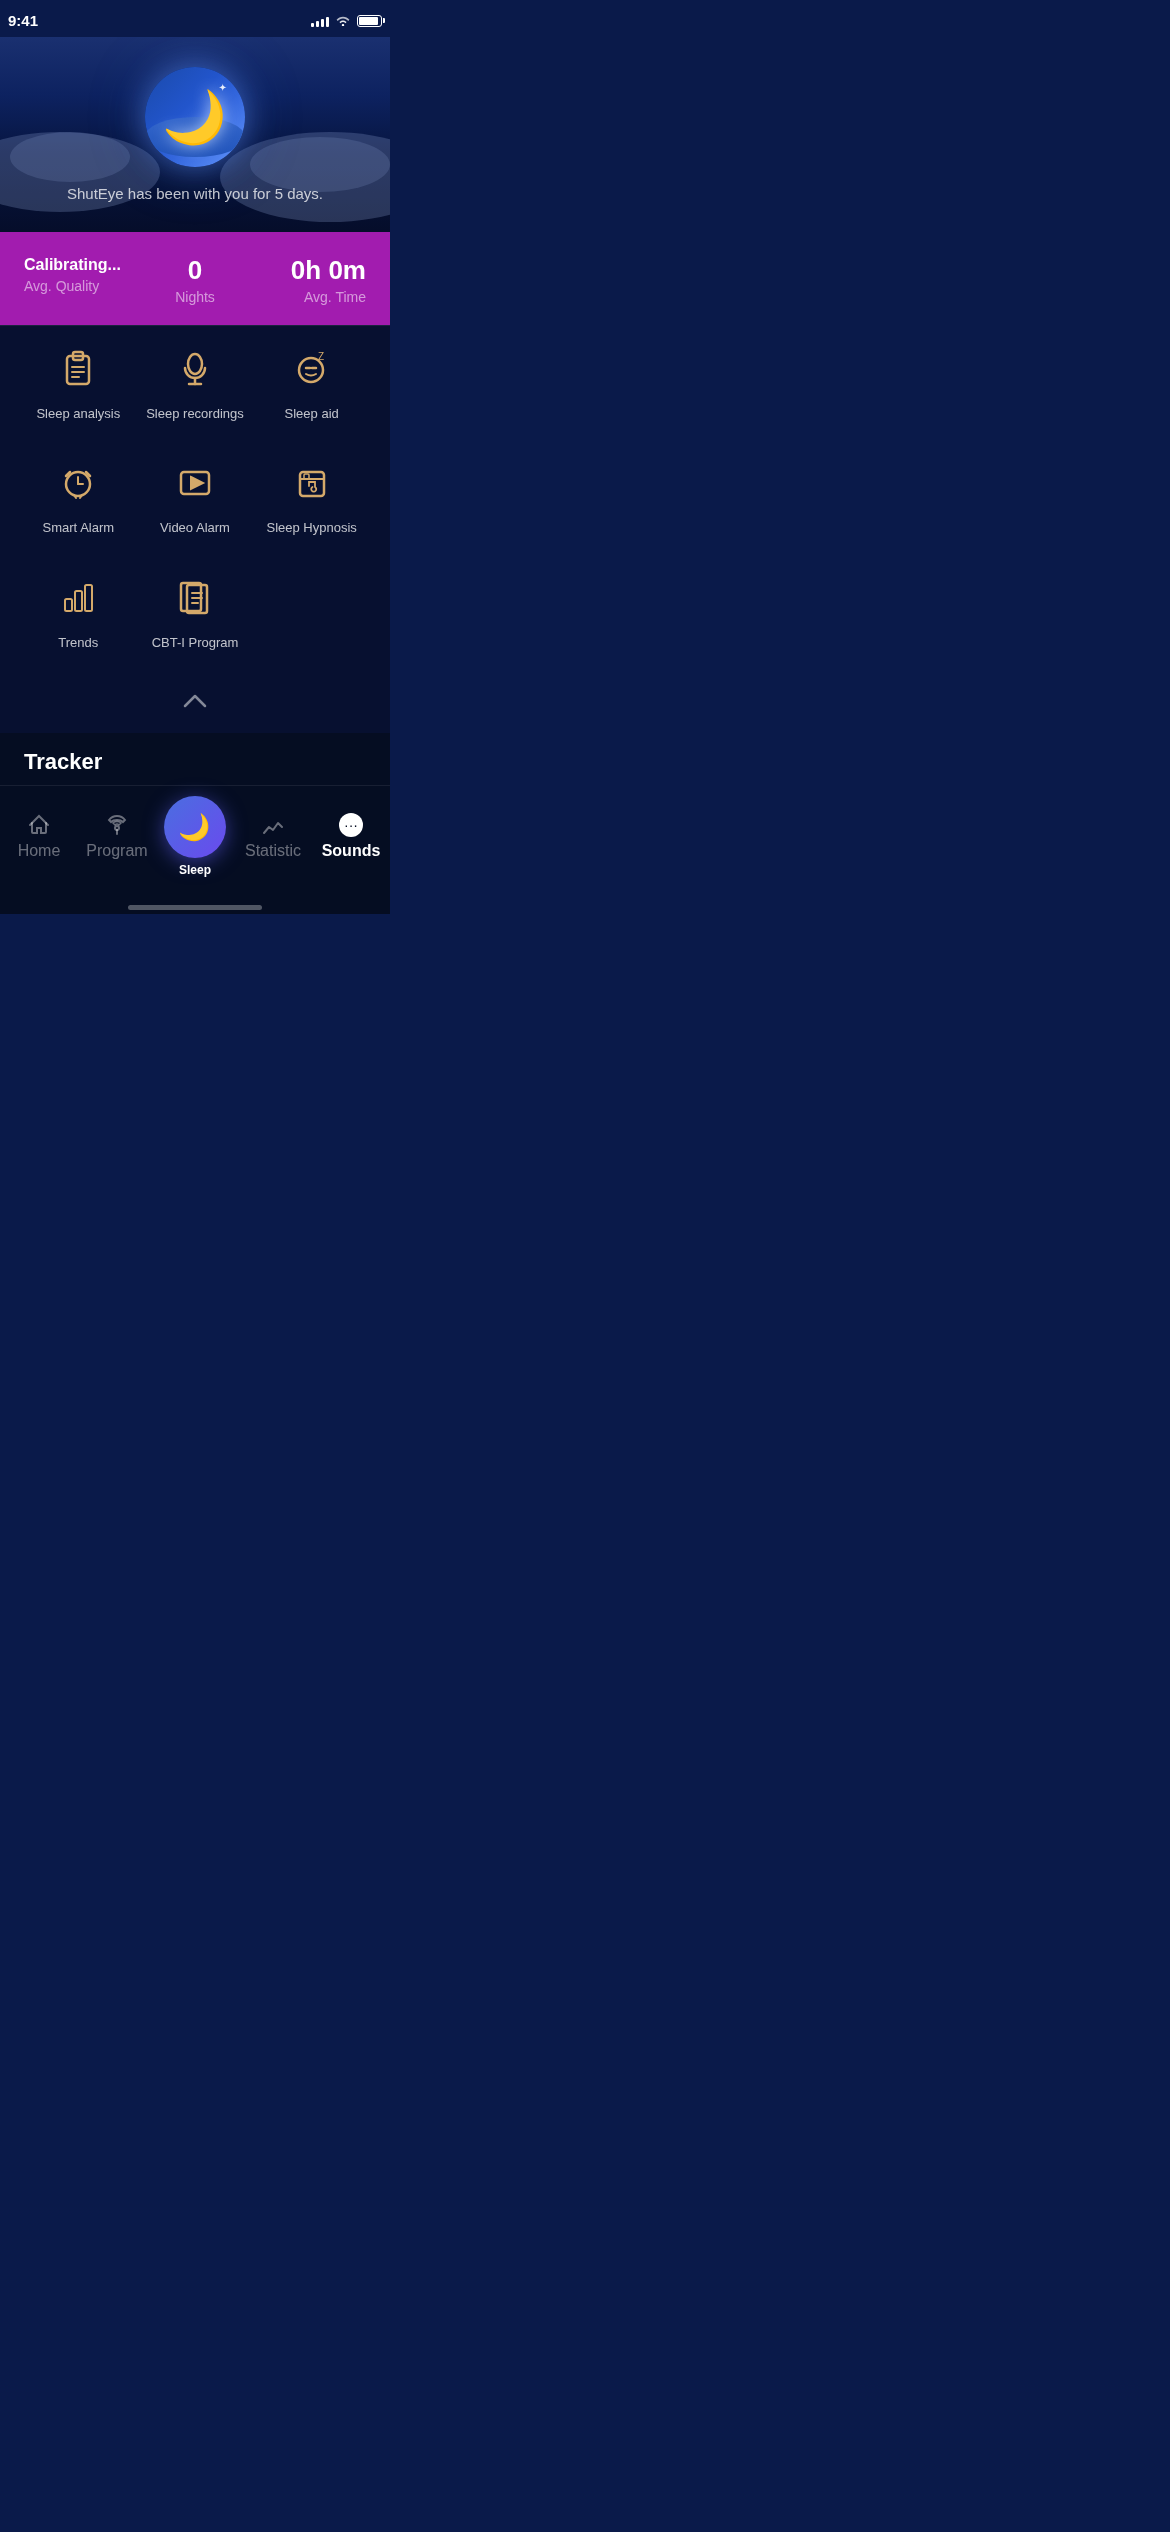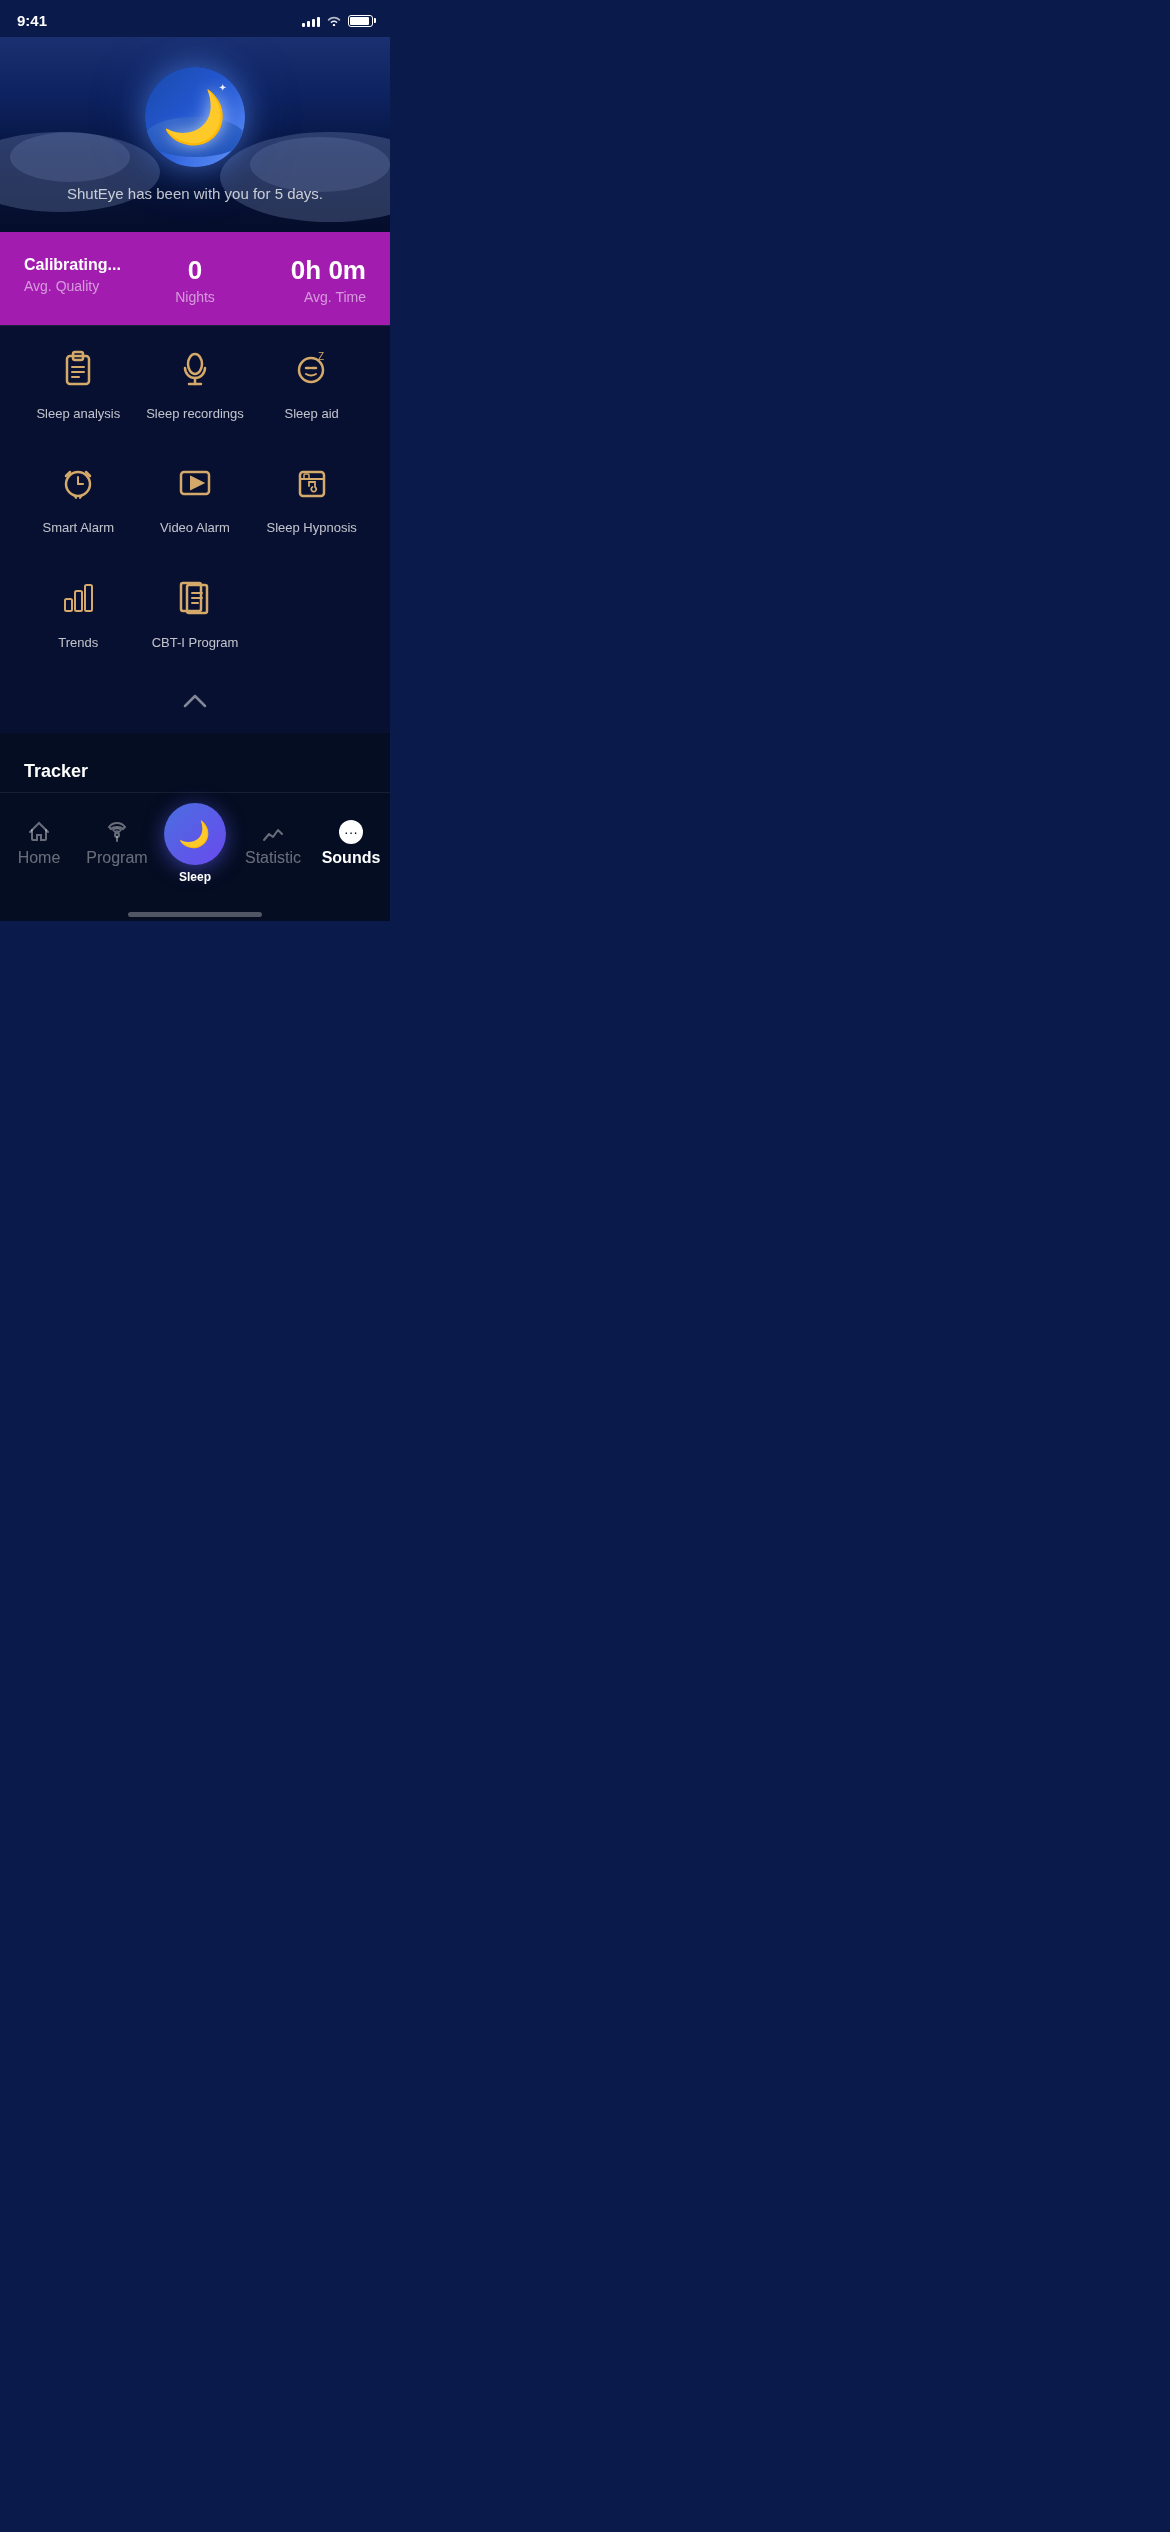--- a/index.html
+++ b/index.html
@@ -12,21 +12,21 @@
       font-family: -apple-system, BlinkMacSystemFont, 'Helvetica Neue', sans-serif;
       color: white;
       overflow-x: hidden;
     }
 
     
     .status-bar {
       display: flex;
       justify-content: space-between;
       align-items: center;
-      padding: 12px 17px 8px;
+      padding: 12px 8px 8px;
       font-size: 15px;
       font-weight: 600;
     }
     .status-right {
       display: flex;
       align-items: center;
       gap: 6px;
     }
     .signal-bars {
       display: flex;
@@ -260,23 +260,22 @@
       color: rgba(255,255,255,0.5);
       font-size: 18px;
     }
 
     
     .tracker-peek {
       background: #050d22;
       padding: 16px 24px 10px;
     }
     .tracker-peek h2 {
-      font-size: 18px;
+      font-size: 22px;
       font-weight: 700;
-      margin-top: 12px;
     }
 
     
     .bottom-nav {
       background: #050d22;
       border-top: 1px solid rgba(255,255,255,0.08);
       display: flex;
       align-items: center;
       justify-content: space-around;
       padding: 10px 0 20px;

